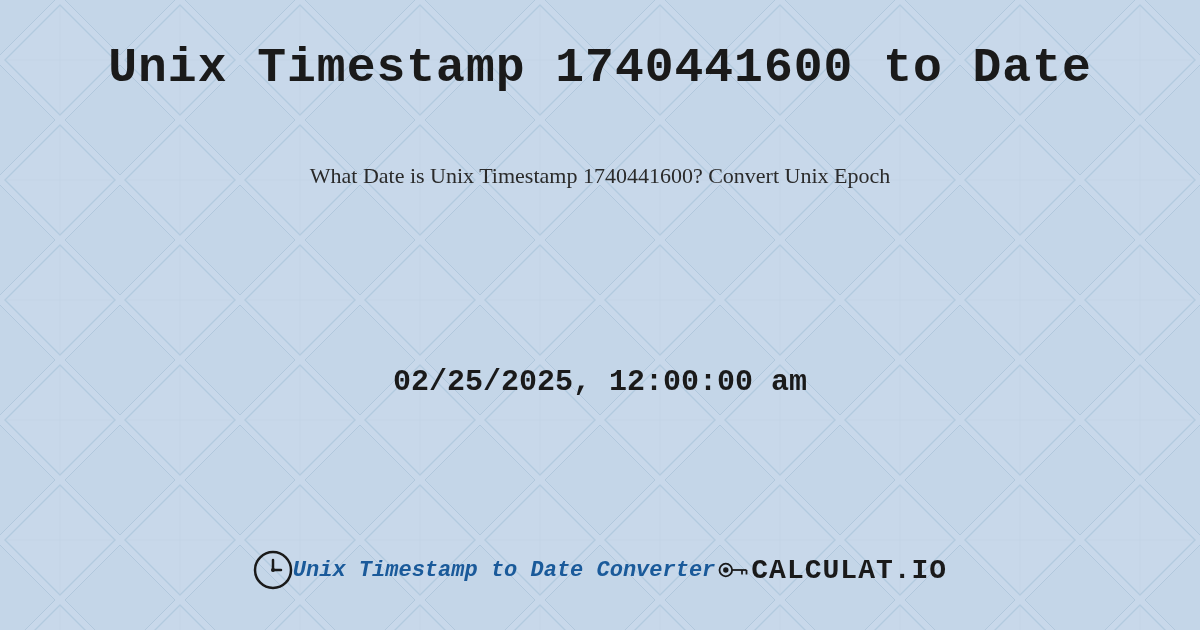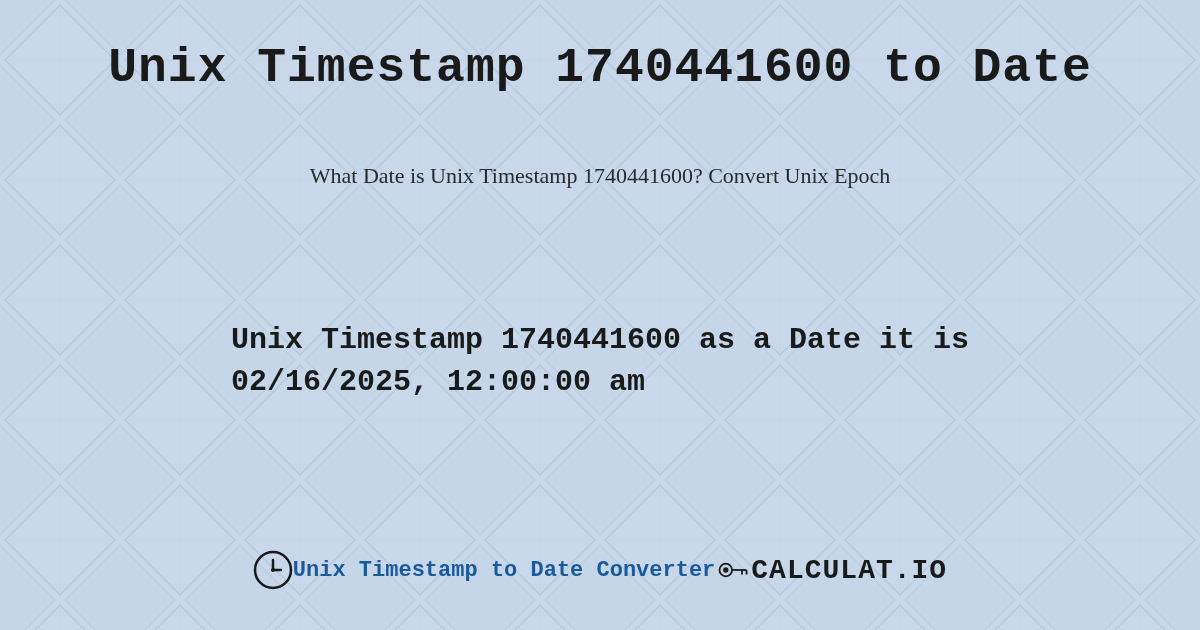--- a/index.html
+++ b/index.html
@@ -73,20 +73,21 @@
       display: flex;
       align-items: center;
       justify-content: space-between;
       margin-top: auto;
       padding-top: 20px;
     }
 
     .footer-left {
       display: flex;
       align-items: center;
+      font-style: italic;
     }
 
     .clock-icon {
       width: 40px;
       height: 40px;
       flex-shrink: 0;
     }
 
     .footer-link-text {
       font-size: 22px;
@@ -166,22 +167,22 @@
 
   <div style="margin-top: 30px; font-family: Liberation Serif, serif;">
     <p class="description">
       <span>What Date is Unix Timestamp 1740441600? Convert Unix Epoch</span><br>
     </p>
   </div>
 
   <div class="middle-section">
     <div>
       <p class="result-text">
-        <span>Unix Timestamp 1740441600 as a Date it is</span><br>
-        <span>02/16/2025, 12:00:00 am</span>
+        <br>
+        <span>02/25/2025, 12:00:00 am</span>
       </p>
     </div>
   </div>
 
   <div class="bottom-section footer">
 
     <div class="footer-left">
 
       <svg class="clock-icon" viewBox="0 0 40 40" xmlns="http://www.w3.org/2000/svg">
         <circle cx="20" cy="20" r="18" fill="none" stroke="#1a1a1a" stroke-width="2.5"></circle>

